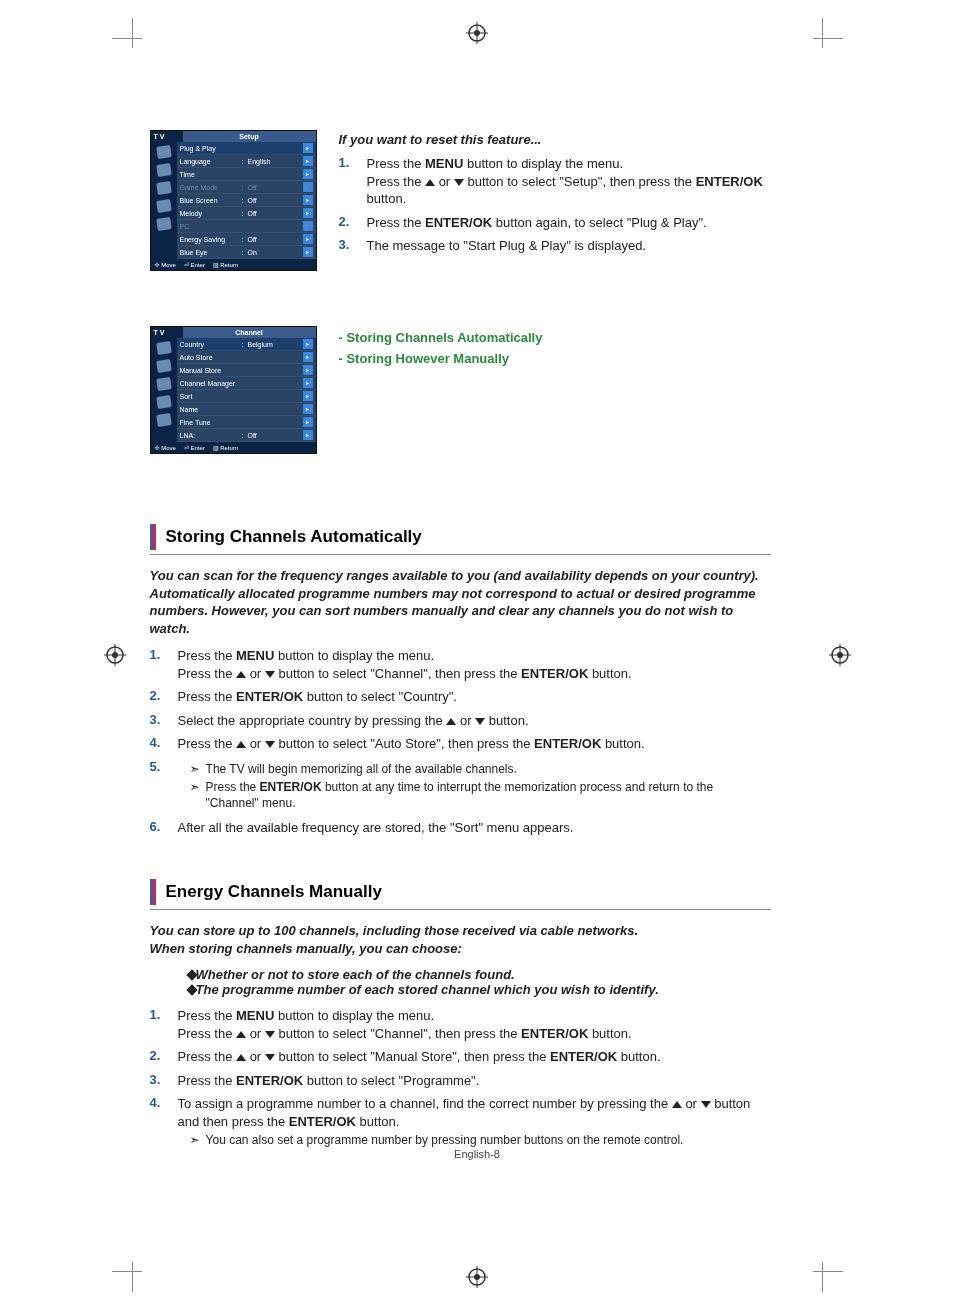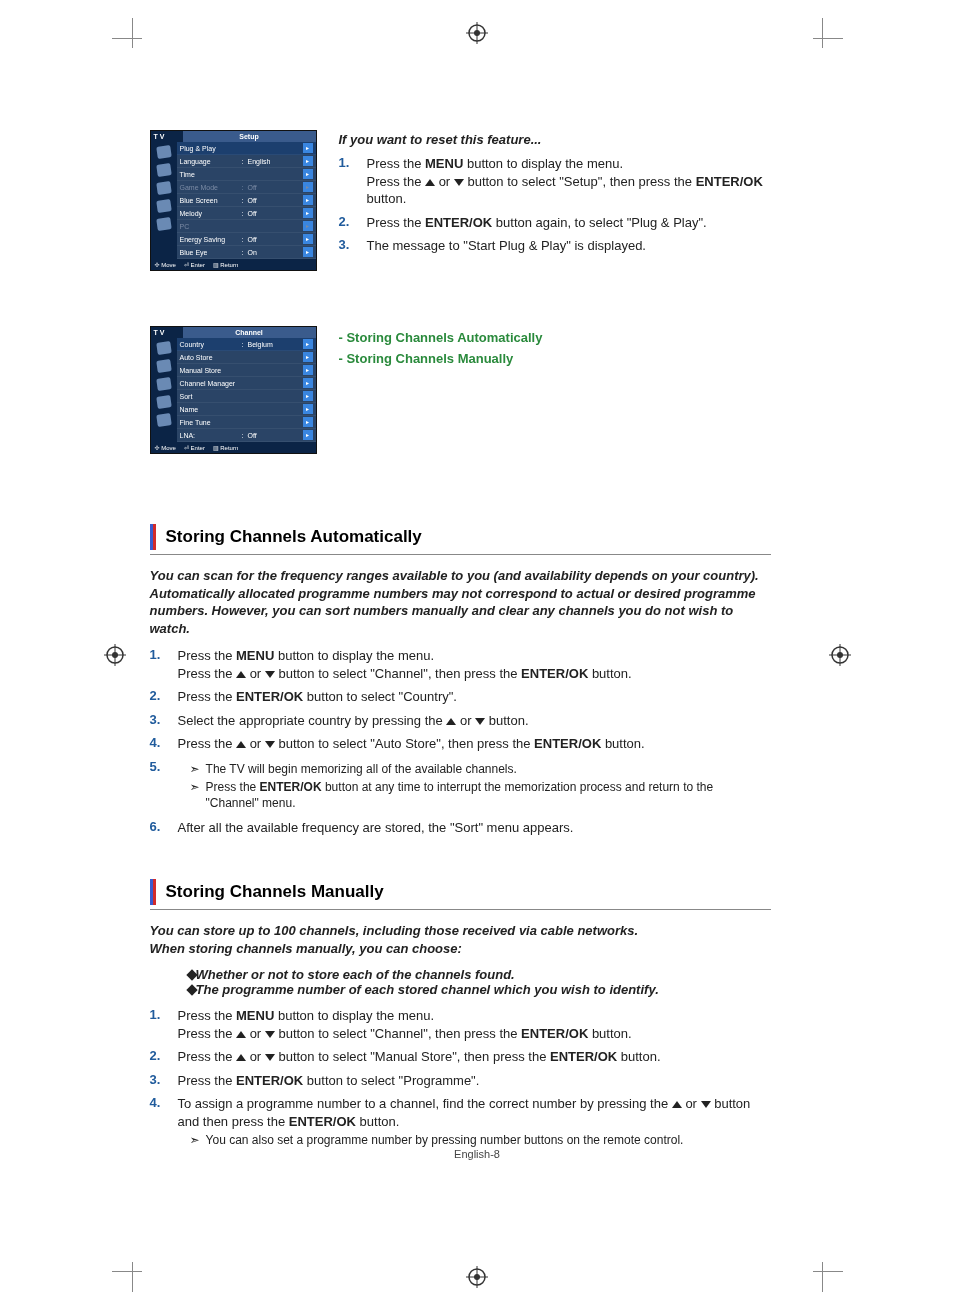--- a/index.html
+++ b/index.html
@@ -388,21 +388,21 @@
           </div>
         </div>
         <div class="osd-footer">
           <span>✢ Move</span>
           <span>⏎ Enter</span>
           <span>▥ Return</span>
         </div>
       </div>
     <div class="green-heads">
       <div class="green-line">- Storing Channels Automatically</div>
-      <div class="green-line">- Storing Channels Manually</div>
+      <div class="green-line">- Storing However Manually</div>
     </div>
   </div>
 
   <div class="section">
     <div class="section-head">
       <div class="section-bar"></div>
       <div class="section-title">Storing Channels Automatically</div>
     </div>
     <div class="section-intro">You can scan for the frequency ranges available to you (and availability depends on your country). Automatically allocated programme numbers may not correspond to actual or desired programme numbers. However, you can sort numbers manually and clear any channels you do not wish to watch.</div>
     <ol class="steps">
@@ -449,21 +449,21 @@
           <div class="step-body">
             <span class="sub"><span>After all the available frequency are stored, the "Sort" menu appears.</span></span>
           </div>
         </li>
       </ol>
   </div>
 
   <div class="section">
     <div class="section-head">
       <div class="section-bar"></div>
-      <div class="section-title">Storing Channels Manually</div>
+      <div class="section-title">Energy Channels Manually</div>
     </div>
     <div class="section-intro">
         <div>You can store up to 100 channels, including those received via cable networks.</div>
         <div>When storing channels manually, you can choose:</div>
       </div>
     <div class="intro-bullets">
         <div class="bul">
           <span class="diamond"></span>
           <span>Whether or not to store each of the channels found.</span>
         </div>

